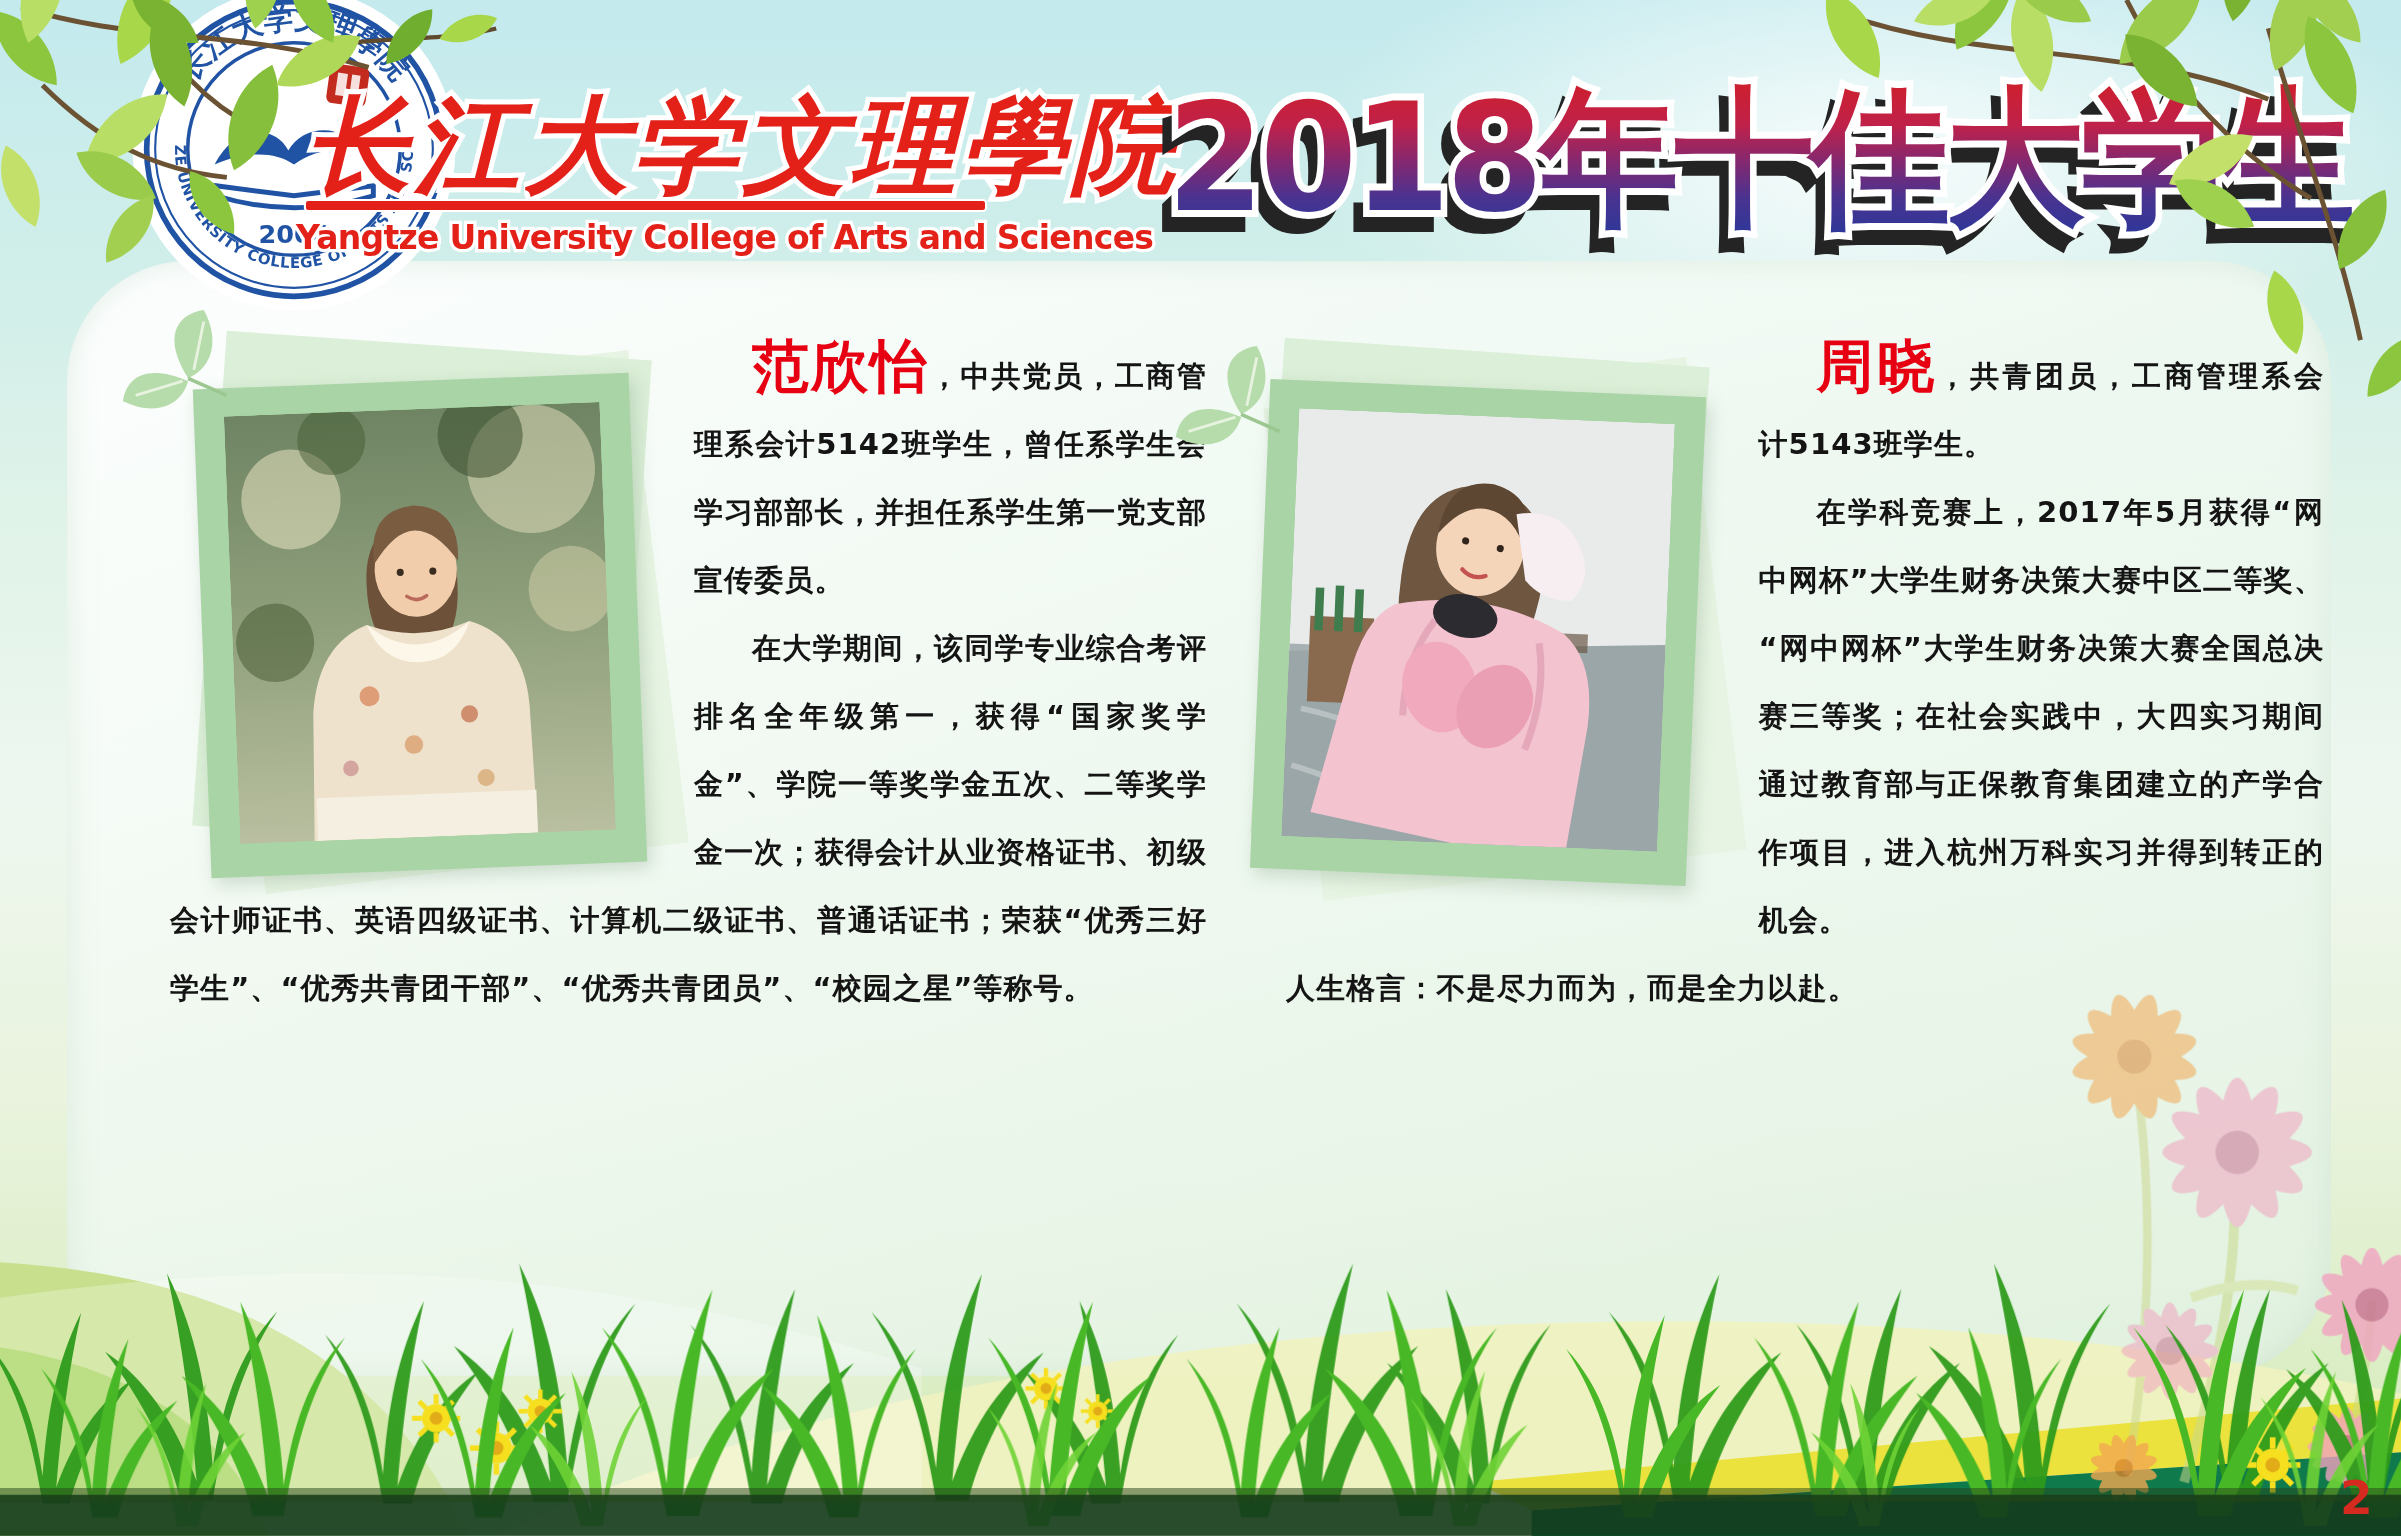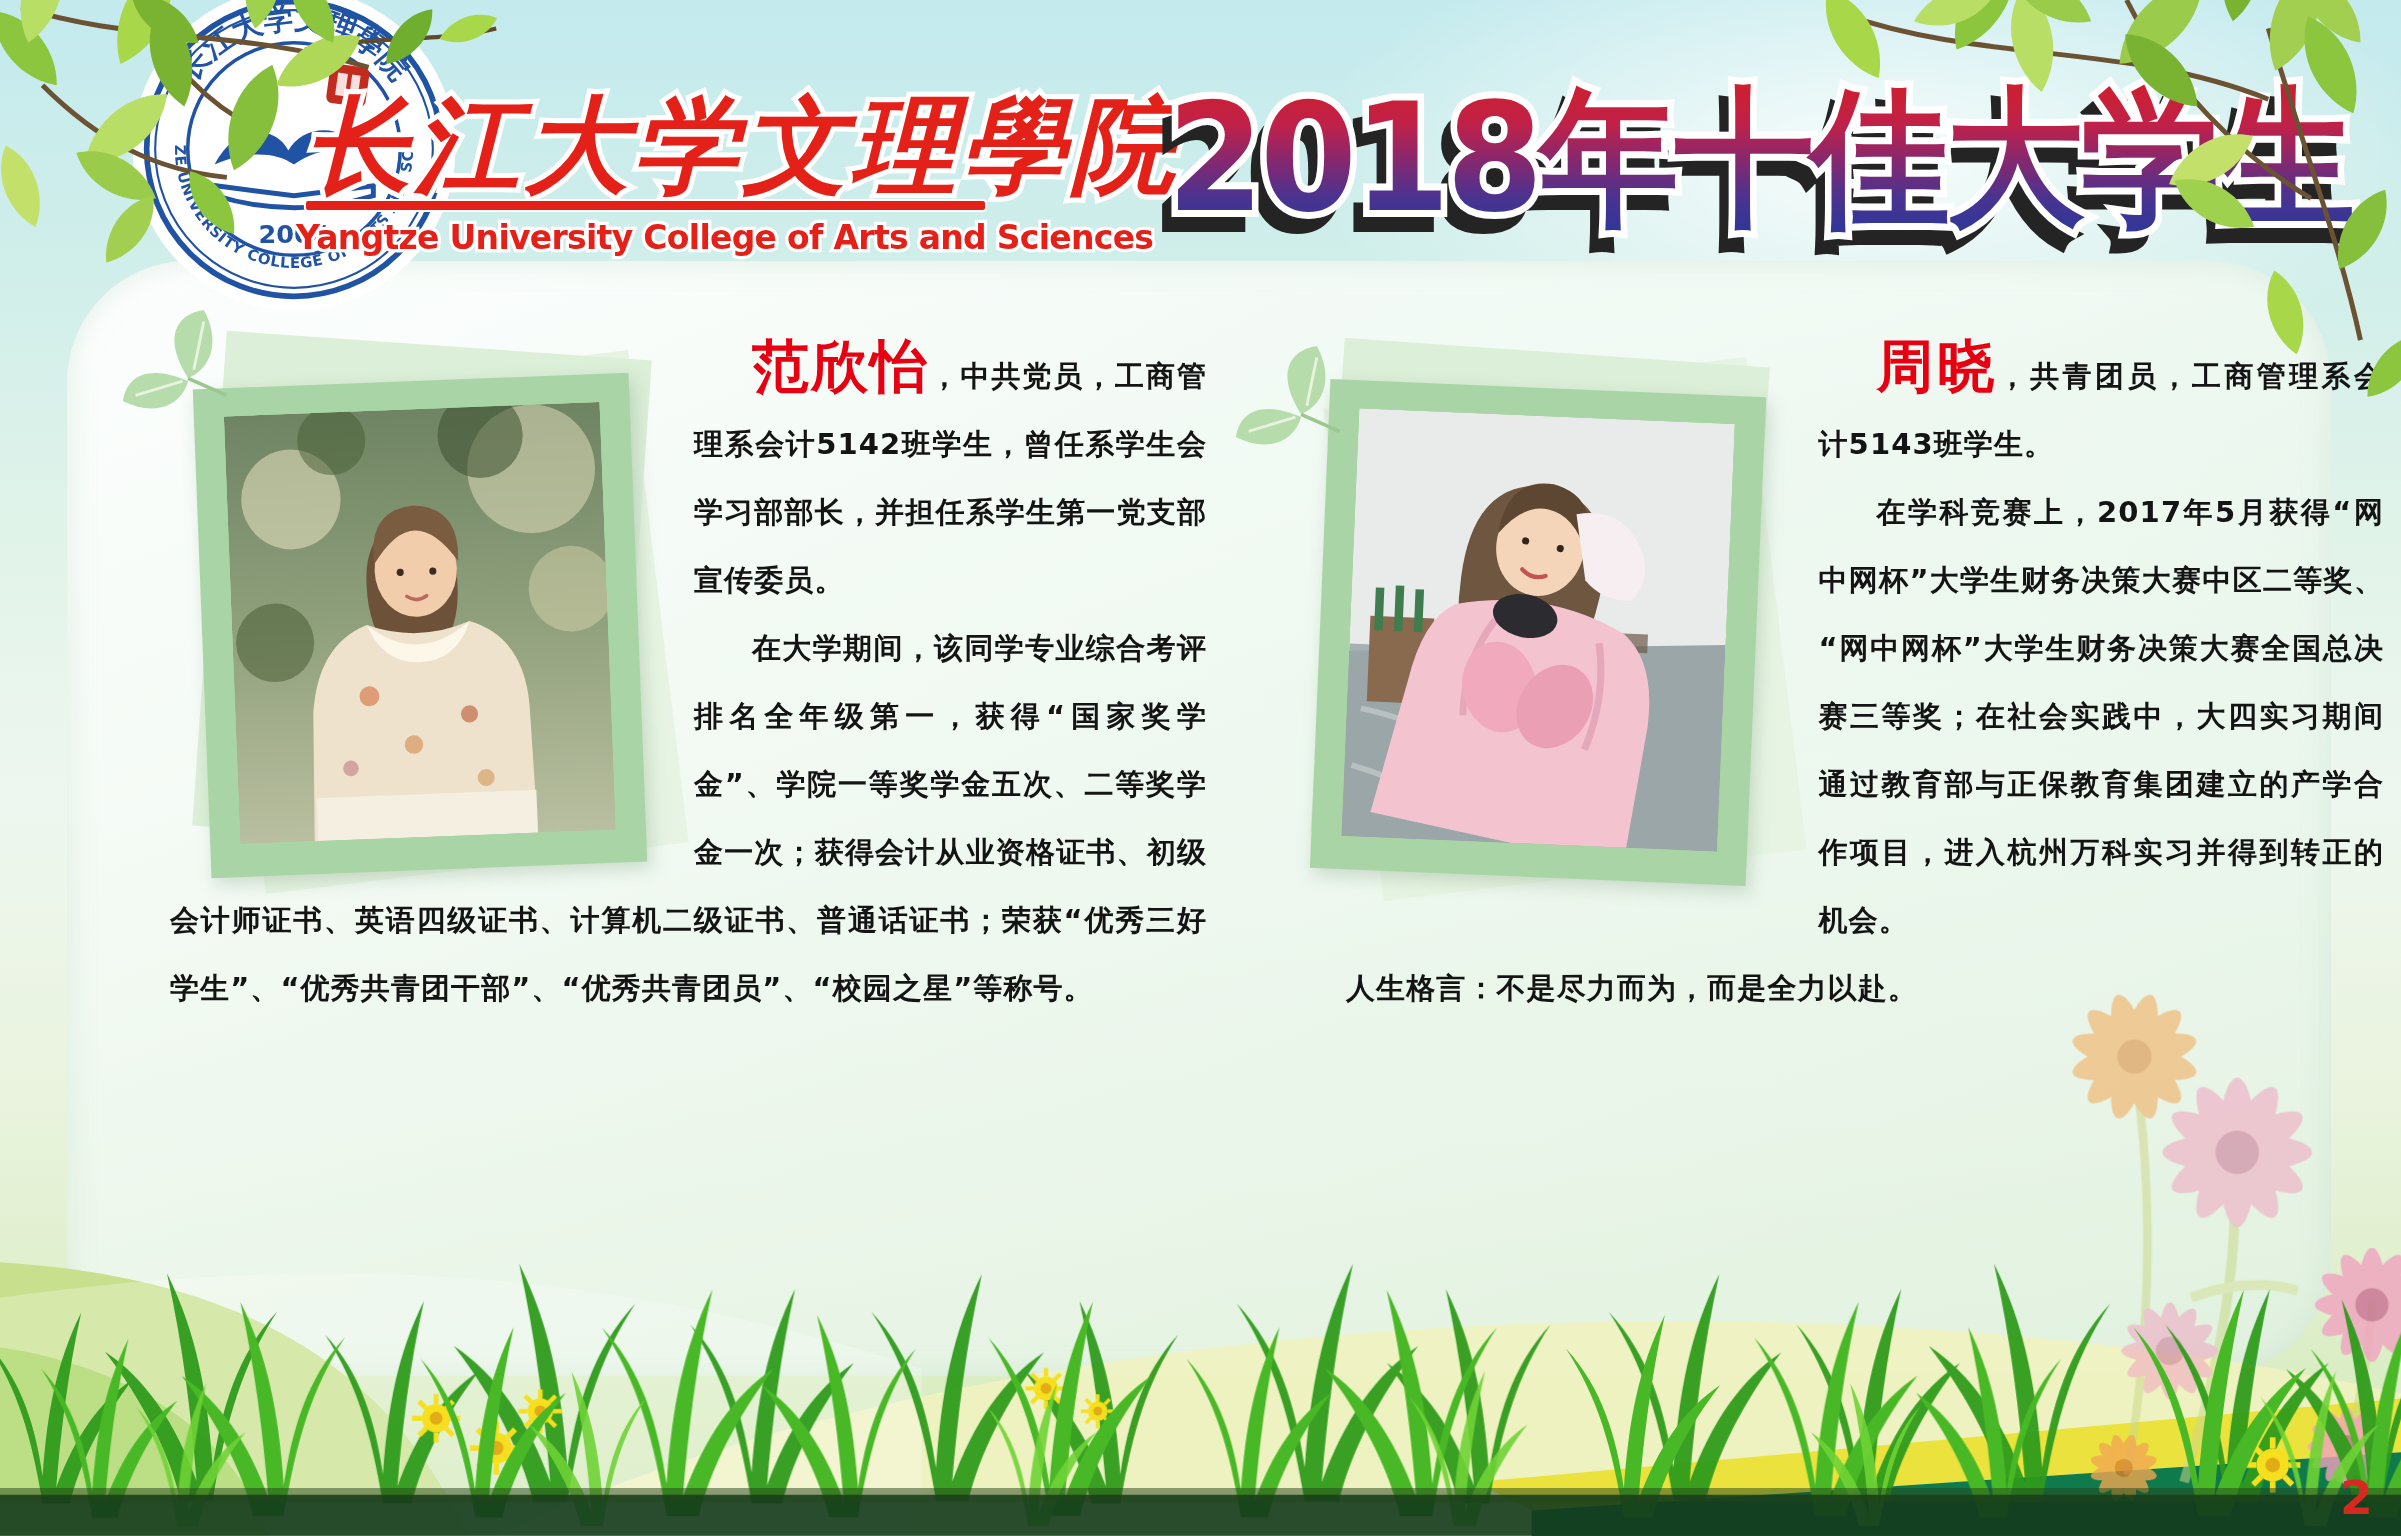--- a/index.html
+++ b/index.html
@@ -27,21 +27,21 @@
   .big-title{position:absolute;left:1167px;top:60px;width:1106px;height:199px;}
   .bt{position:absolute;left:0;top:0;white-space:nowrap;font-size:150px;font-weight:900;letter-spacing:-4.3px;transform-origin:left top;}
   .bt.sh{color:#242424;-webkit-text-stroke:10px #242424;transform:translate(-11.3px,17px) scaleX(.93);}
   .bt.ol{color:#fff;-webkit-text-stroke:14px #fff;transform:scaleX(.93);}
   .bt.fl{transform:scaleX(.93);background:linear-gradient(180deg,#d11f26 6%,#c02149 32%,#85286f 50%,#4a3390 68%,#27389b 90%);
     -webkit-background-clip:text;background-clip:text;color:transparent;}
   
   .student{position:absolute;top:332px;height:1050px;color:#141414;font-size:29px;line-height:68px;
     text-align:justify;letter-spacing:1.1px;font-weight:700;}
   .student.left{left:170px;width:1037px;}
-  .student.right{left:1288px;width:1096px;}
+  .student.right{left:1228px;width:1096px;}
   .student p{margin:0;text-indent:2em;}
   .sname{color:#e60012;font-size:57px;font-weight:700;letter-spacing:1.4px;}
   
   .photo-comp{position:relative;float:left;}
   .student.left .photo-comp{width:496px;height:525px;margin:21px 28px 7px 0;}
   .student.right .photo-comp{width:505px;height:533px;margin:28px 25.5px 7px 0;}
   .back-sheet{position:absolute;left:39px;top:-8.5px;width:426px;height:496px;background:#dcefd8;transform:rotate(4deg);}
   .back-sheet.b2{background:#e7f4e3;transform:rotate(-7deg);left:64px;top:21px;}
   .pframe{position:absolute;left:32px;top:28px;width:436px;height:489px;background:#a9d4a5;transform:rotate(-2.2deg);
     box-shadow:4.3px 7px 17px rgba(90,130,95,.25);}

